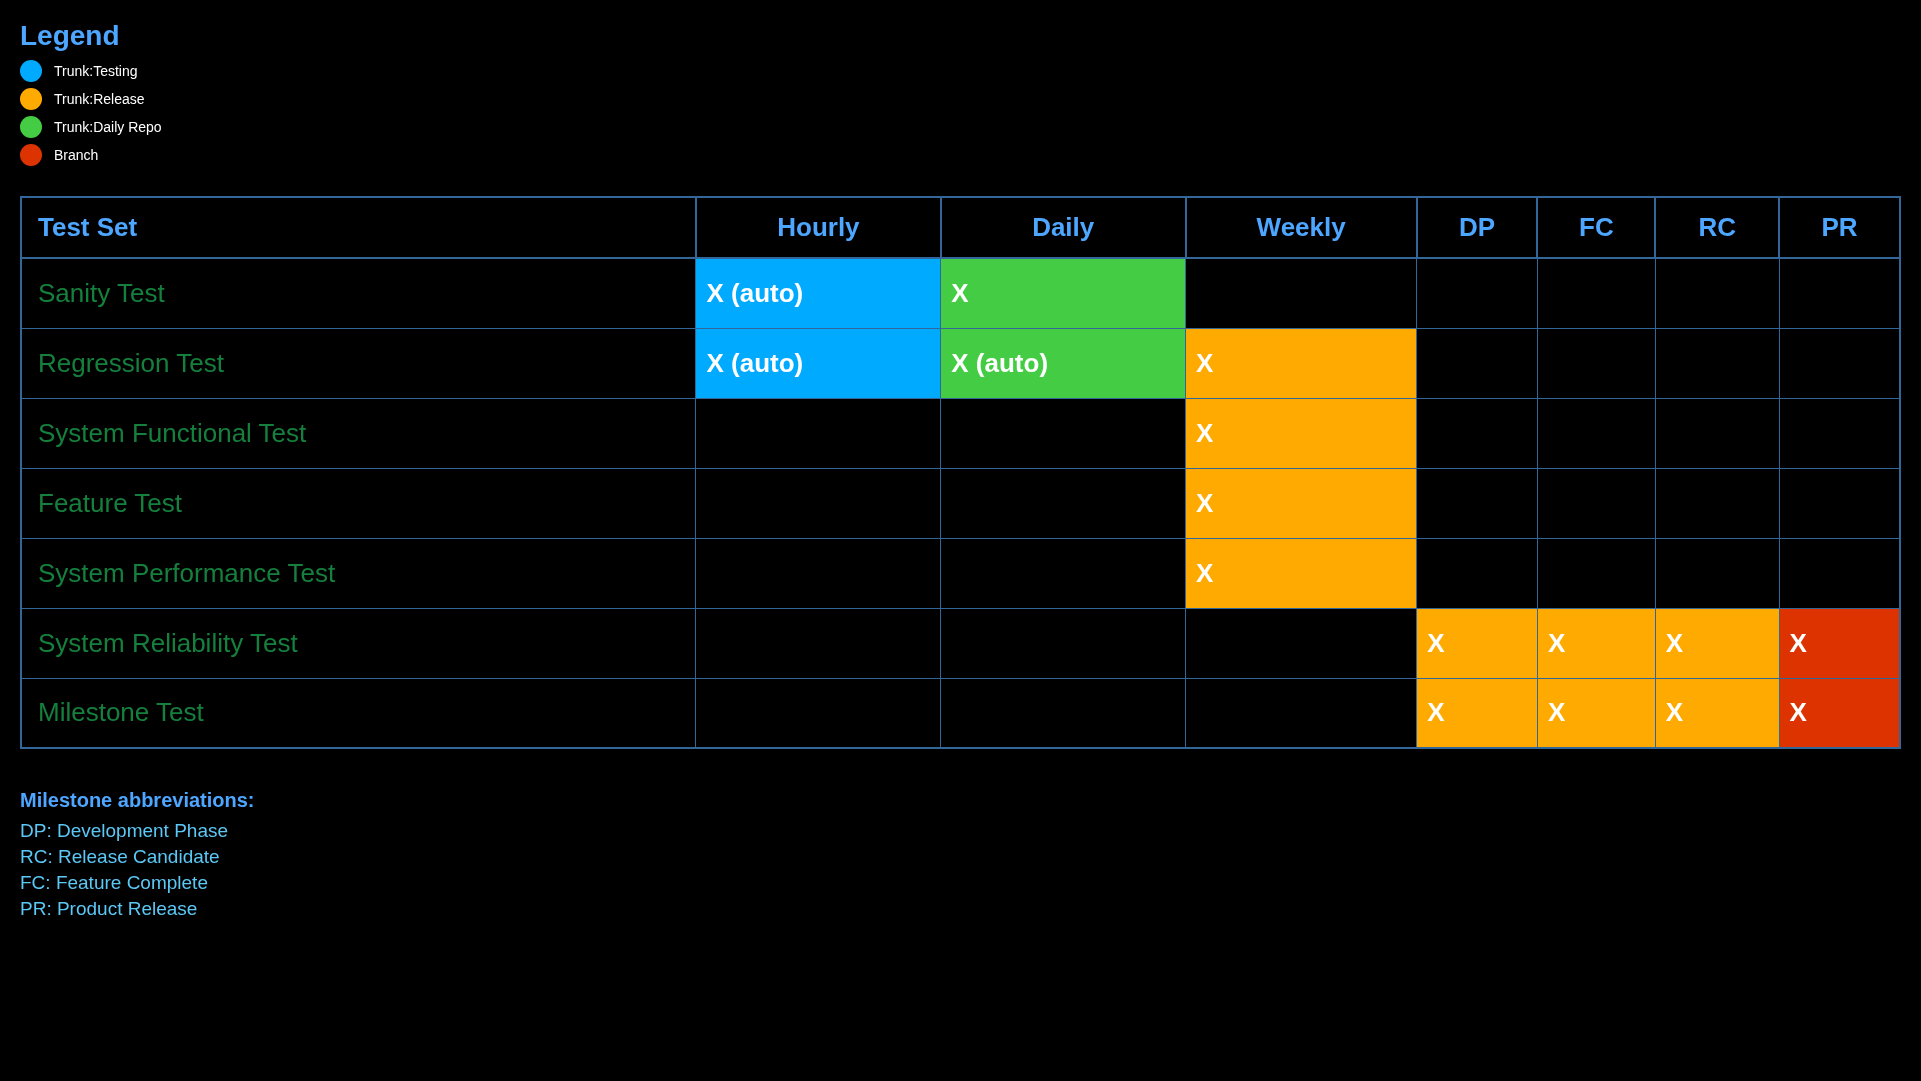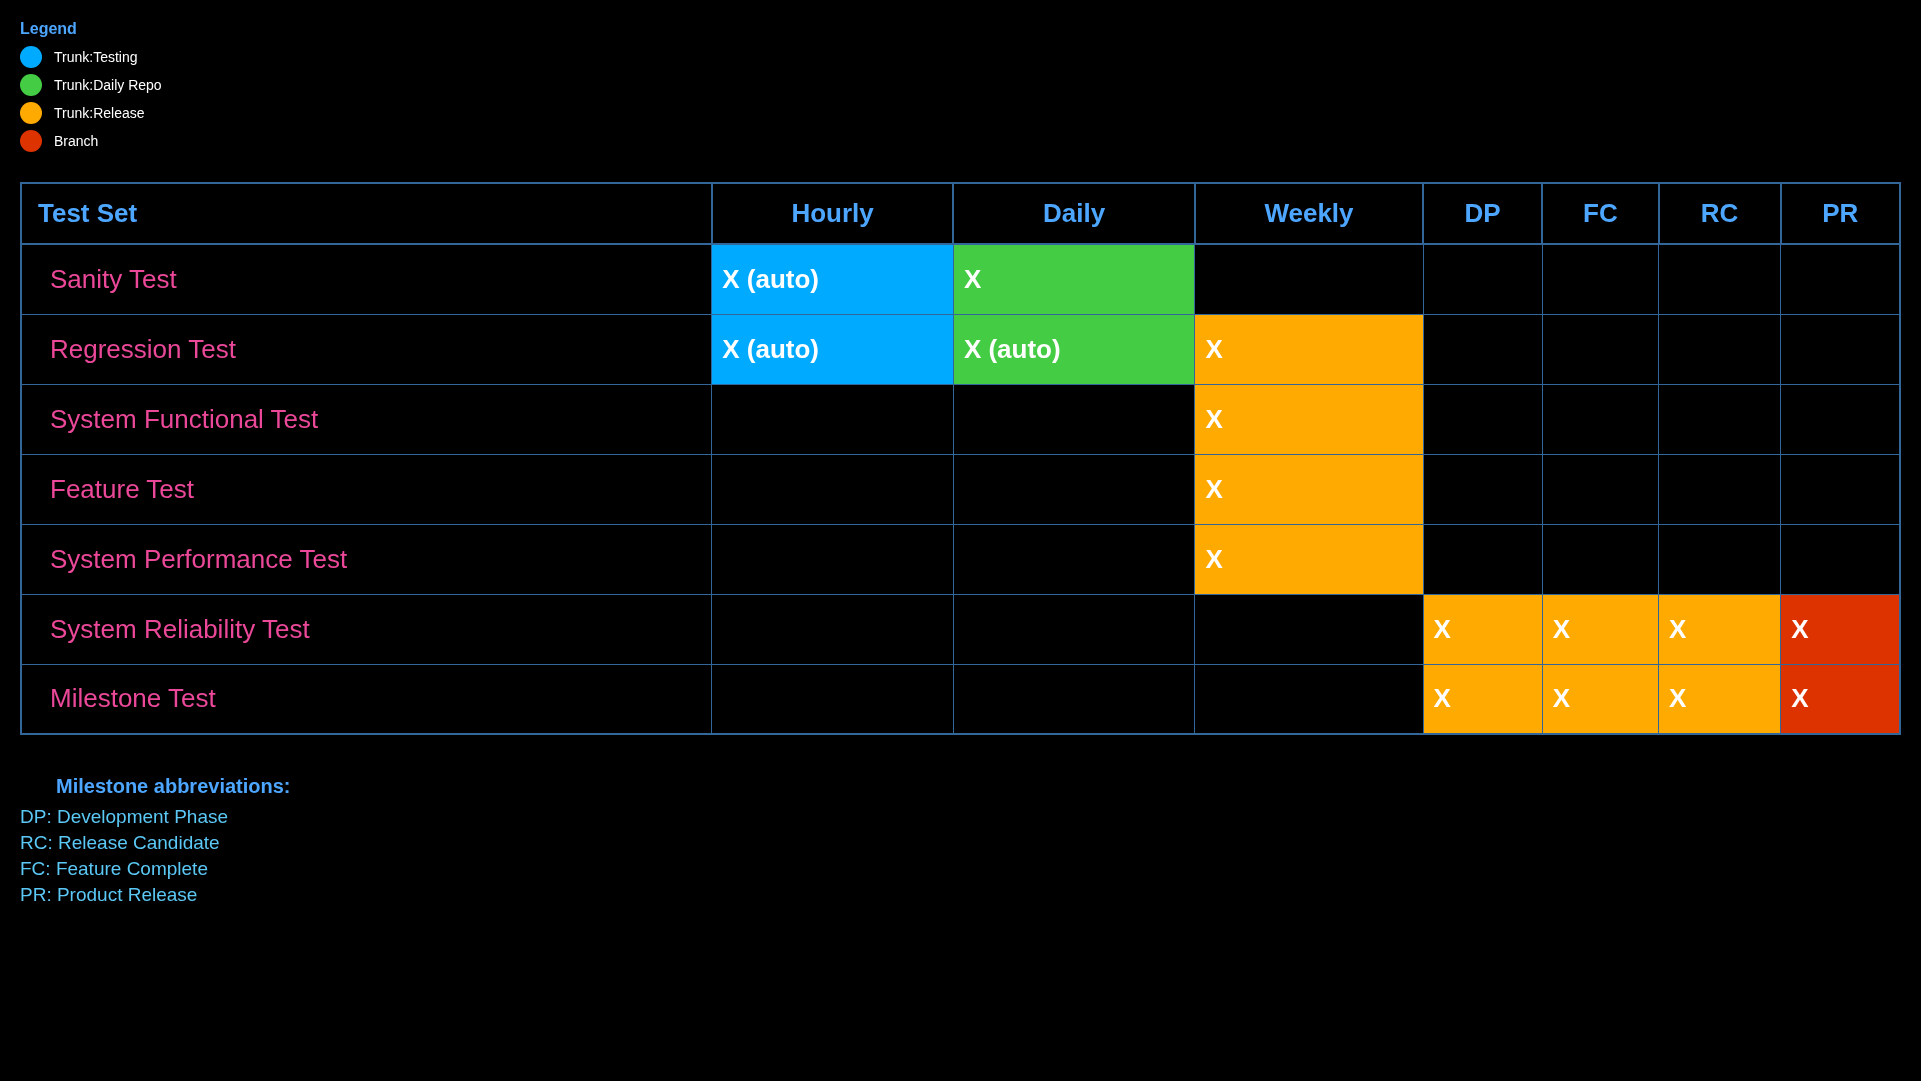--- a/index.html
+++ b/index.html
@@ -12,21 +12,21 @@
       min-height: 1081px;
     }
 
     
     .legend {
       margin-bottom: 30px;
     }
     .legend-title {
       color: #4da6ff;
       font-weight: bold;
-      font-size: 16px;
+      font-size: 28px;
       margin-bottom: 8px;
     }
     .legend-item {
       display: flex;
       align-items: center;
       margin-bottom: 6px;
       font-size: 14px;
     }
     .legend-dot {
       width: 22px;
@@ -67,22 +67,22 @@
       border: 1px solid #336699;
       padding: 14px 10px;
       font-size: 26px;
       color: #5bc8f5;
       text-align: left;
       background: #000;
       height: 70px;
     }
     td.test-name {
       text-align: left;
-      padding-left: 28px;
-      color: #ec4899;
+      padding-left: 16px;
+      color: #15803d;
     }
     td.cell-blue {
       background: #00aaff;
       color: #fff;
       font-weight: bold;
     }
     td.cell-green {
       background: #44cc44;
       color: #fff;
       font-weight: bold;
@@ -104,44 +104,43 @@
     
     .footnotes {
       margin-top: 40px;
       font-size: 18px;
     }
     .footnotes-title {
       color: #4da6ff;
       font-weight: bold;
       font-size: 20px;
       margin-bottom: 8px;
-      margin-left: 36px;
     }
     .footnotes p {
       color: #5bc8f5;
       margin-bottom: 4px;
       font-size: 19px;
     }
   </style>
 </head>
 <body>
 
 <div class="legend">
   <div class="legend-title">Legend</div>
   <div class="legend-item">
     <div class="legend-dot dot-blue"></div>
     <span>Trunk:Testing</span>
   </div>
   <div class="legend-item">
+    <div class="legend-dot dot-orange"></div>
+    <span>Trunk:Release</span>
+  </div>
+  <div class="legend-item">
     <div class="legend-dot dot-green"></div>
     <span>Trunk:Daily Repo</span>
-  </div>
-  <div class="legend-item">
-    <div class="legend-dot dot-orange"></div>
-    <span>Trunk:Release</span>
   </div>
   <div class="legend-item">
     <div class="legend-dot dot-red"></div>
     <span>Branch</span>
   </div>
 </div>
 
 <div class="table-container">
   <table>
     <thead>

